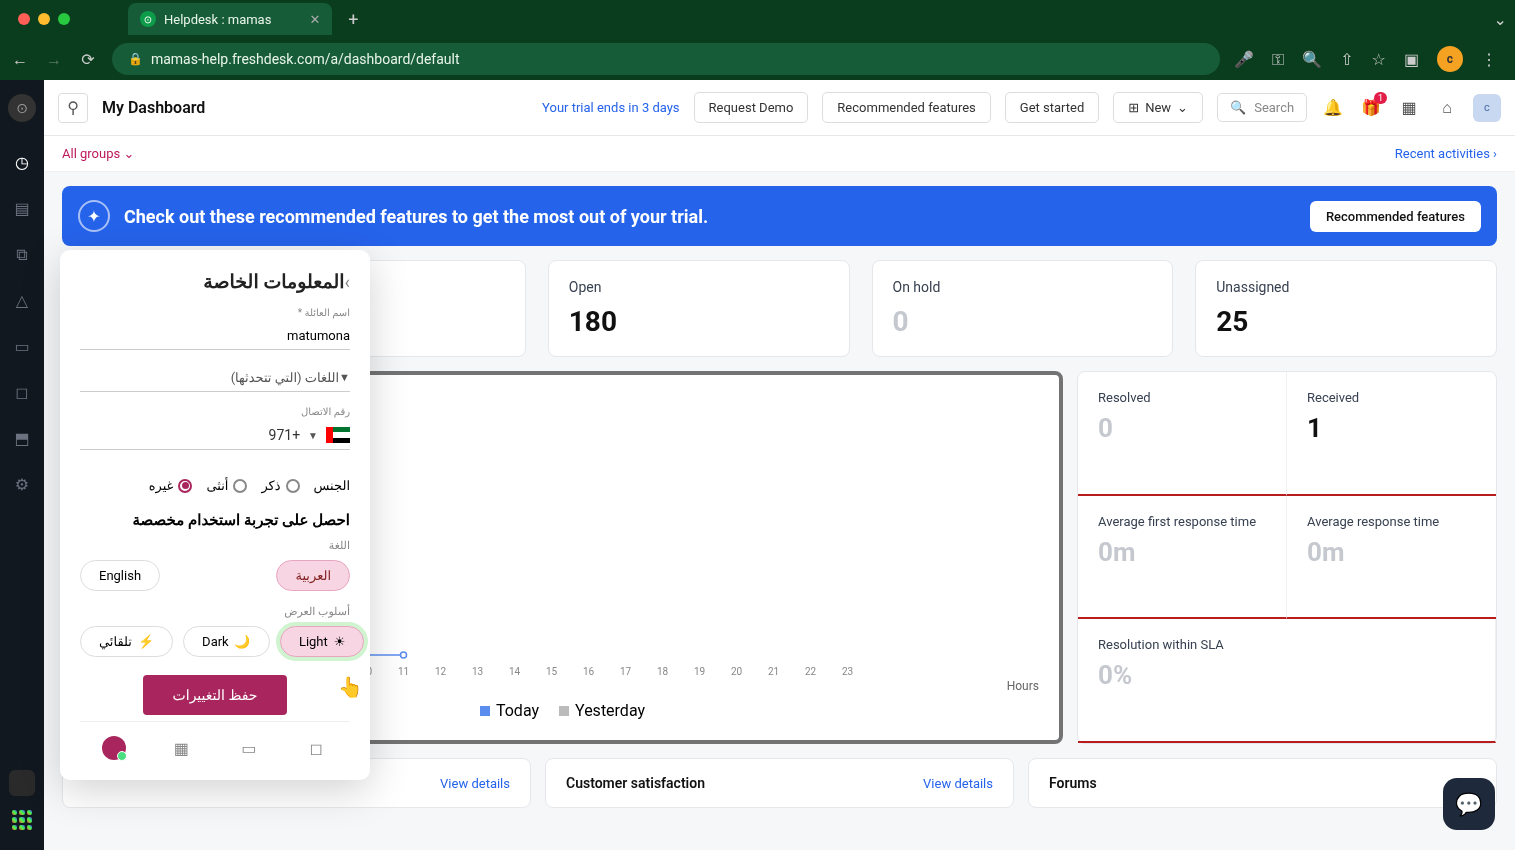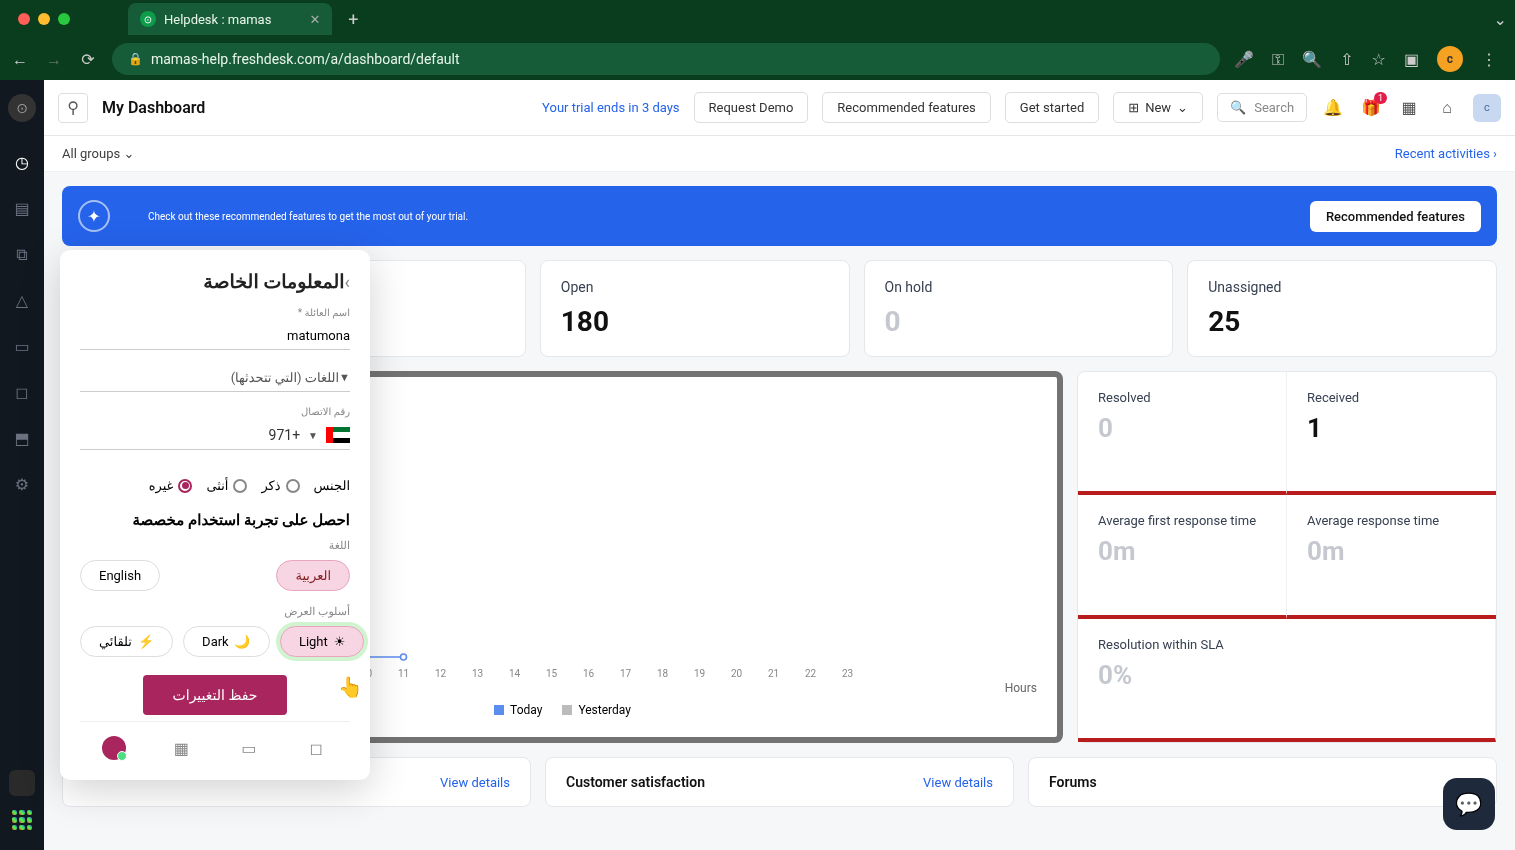--- a/index.html
+++ b/index.html
@@ -49,50 +49,50 @@
 .hdr-btn { border: 1px solid #ddd; background: #fff; padding: 7px 14px; border-radius: 5px; font-size: 13px; color: #333; cursor: pointer; }
 .new-btn { display: flex; gap: 6px; align-items: center; }
 .search-box { border: 1px solid #ddd; border-radius: 5px; padding: 6px 12px; display: flex; align-items: center; gap: 8px; color: #888; font-size: 13px; width: 90px; }
 .hdr-icons { display: flex; gap: 14px; align-items: center; }
 .hdr-icon { position: relative; width: 24px; height: 24px; color: #555; display: flex; align-items: center; justify-content: center; cursor: pointer; }
 .badge { position: absolute; top: -4px; right: -4px; background: #e11d48; color: #fff; font-size: 9px; border-radius: 8px; padding: 1px 4px; }
 .avatar-sm { width: 28px; height: 28px; background: #c7d8f0; border-radius: 6px; display: flex; align-items: center; justify-content: center; font-size: 11px; color: #4a6da7; }
 
 
 .subbar { background: #fff; padding: 10px 18px; border-bottom: 1px solid #eef0f2; display: flex; align-items: center; }
-.dropdown-link { font-size: 13px; color: #404040; cursor: pointer; }
+.dropdown-link { font-size: 13px; color: #be185d; cursor: pointer; }
 .recent-link { margin-left: auto; color: #2563eb; font-size: 13px; cursor: pointer; }
 
 
 .banner { margin: 14px 18px 0; background: #2563eb; border-radius: 8px; padding: 14px 16px; display: flex; align-items: center; gap: 14px; color: #fff; }
 .banner-icon { width: 32px; height: 32px; border: 2px solid rgba(255,255,255,0.6); border-radius: 50%; display: flex; align-items: center; justify-content: center; }
-.banner-text { font-weight: 400; font-size: 10px; margin-left: 24px; }
+.banner-text { font-weight: 700; font-size: 18px; }
 .banner-btn { margin-left: auto; background: #fff; color: #111; padding: 8px 16px; border-radius: 6px; font-size: 13px; font-weight: 500; cursor: pointer; }
 
 
-.stats-row { display: flex; gap: 14px; margin: 14px 18px 0; }
+.stats-row { display: flex; gap: 22px; margin: 14px 18px 0; }
 .stat-card { flex: 1; background: #fff; border: 1px solid #e5e7eb; border-radius: 8px; padding: 18px 20px; }
 .stat-label { font-size: 14px; color: #374151; margin-bottom: 10px; }
 .stat-value { font-size: 28px; font-weight: 700; color: #111; }
 .stat-value.zero { color: #c5c9cf; }
 .stat-card.first { flex: 0 0 140px; }
 
 
 .content-row { display: flex; gap: 14px; margin: 14px 18px 0; }
-.chart-panel { flex: 1; background: #fff; border: 6px solid #737373; border-radius: 8px; padding: 20px; position: relative; min-height: 360px; }
+.chart-panel { flex: 1; background: #fff; border: 4px solid #737373; border-radius: 8px; padding: 20px; position: relative; min-height: 360px; }
 .side-stats { width: 420px; background: #fff; border: 1px solid #e5e7eb; border-radius: 8px; display: grid; grid-template-columns: 1fr 1fr; }
-.side-stat { padding: 18px 20px; border-bottom: 4px solid #b91c1c; }
+.side-stat { padding: 18px 20px; border-bottom: 2px solid #b91c1c; }
 .side-stat:nth-child(odd) { border-right: 1px solid #eef0f2; }
 .side-stat-label { font-size: 13px; color: #374151; margin-bottom: 8px; }
 .side-stat-value { font-size: 26px; font-weight: 700; color: #c5c9cf; }
 .side-stat-value.nonzero { color: #111; }
 
 
 .chart-svg { width: 100%; height: 280px; margin-top: 20px; }
-.chart-legend { display: flex; justify-content: center; gap: 20px; font-size: 12px; margin-top: 8px; }
+.chart-legend { display: flex; justify-content: center; gap: 20px; font-size: 16px; margin-top: 8px; }
 .legend-item { display: flex; align-items: center; gap: 6px; }
 .legend-sq { width: 10px; height: 10px; }
 .x-label { text-align: right; font-size: 12px; color: #666; margin-top: -20px; }
 
 
 .bottom-row { display: flex; gap: 14px; margin: 14px 18px 0; }
 .bottom-card { flex: 1; background: #fff; border: 1px solid #e5e7eb; border-radius: 8px; padding: 16px 20px; display: flex; justify-content: space-between; align-items: center; }
 .bottom-title { font-size: 14px; font-weight: 600; color: #111; }
 .view-link { color: #2563eb; font-size: 13px; cursor: pointer; }
 

